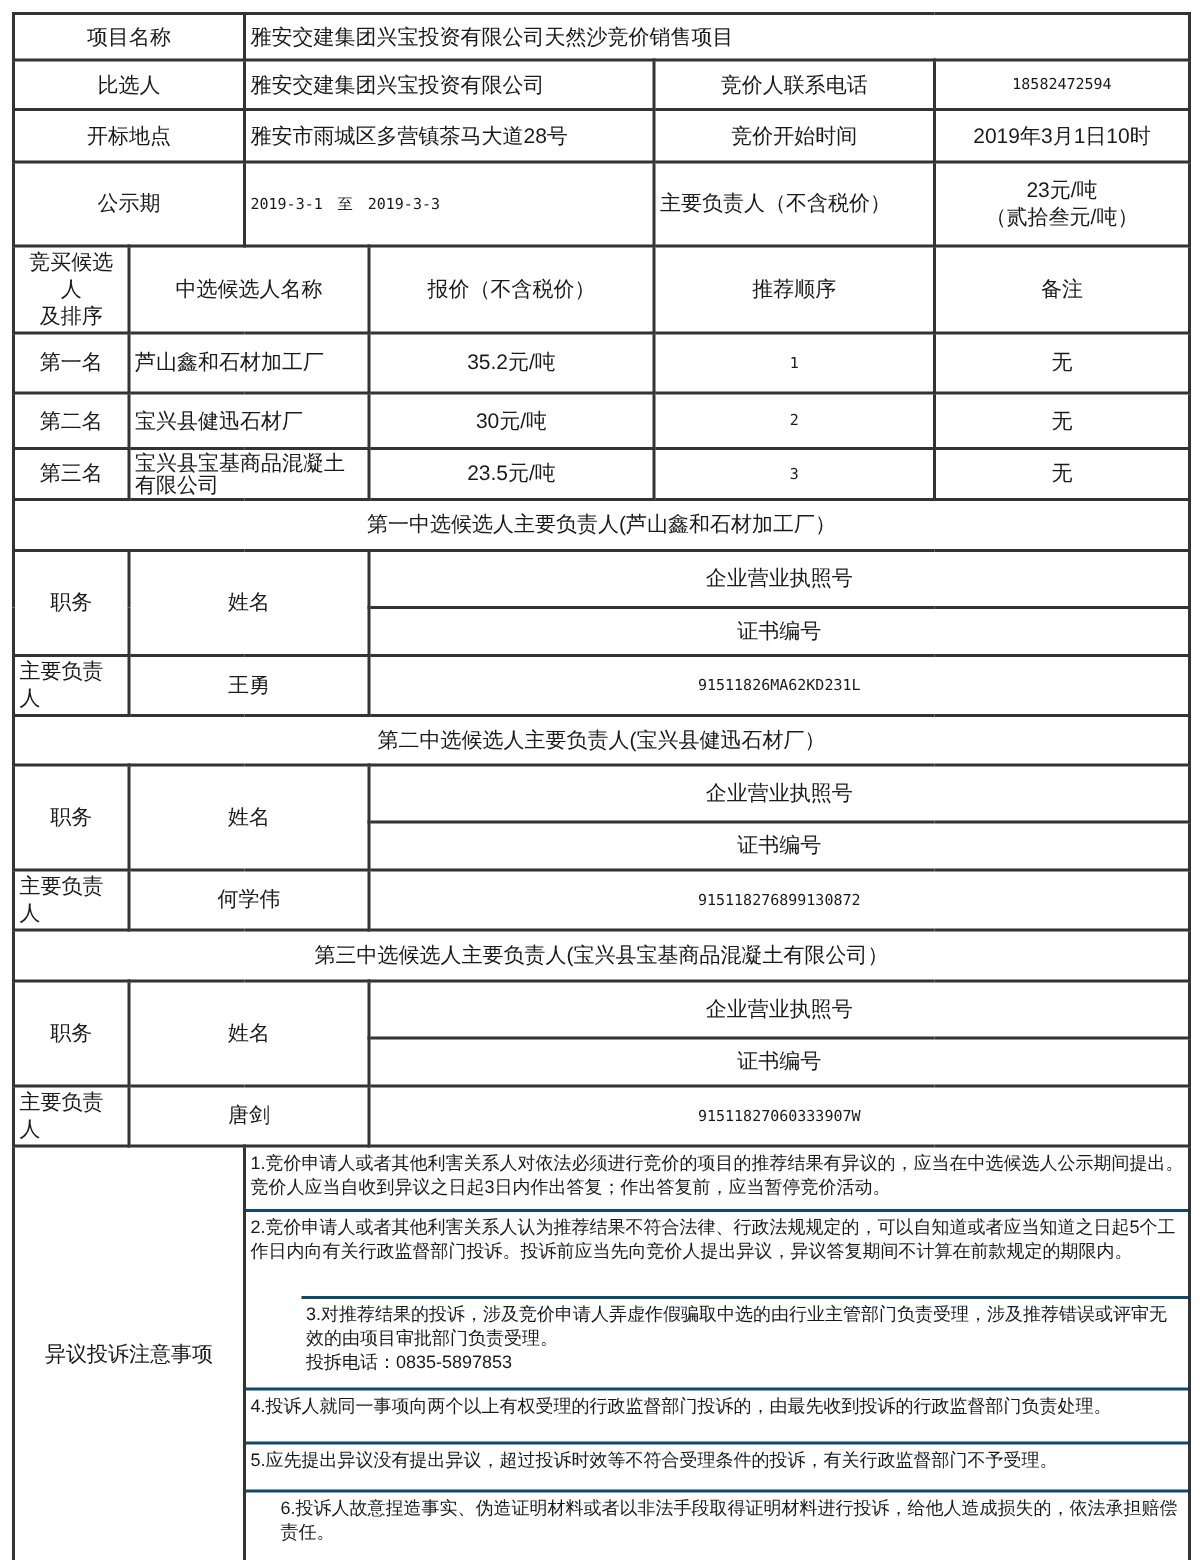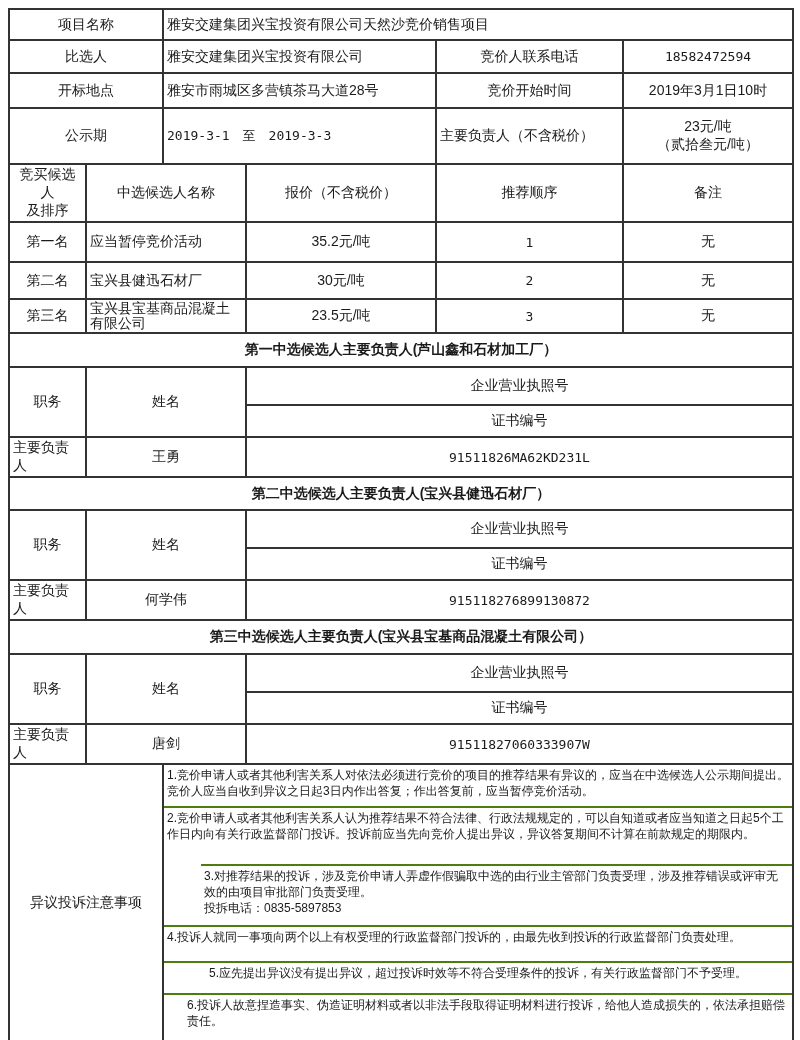--- a/index.html
+++ b/index.html
@@ -20,38 +20,38 @@
   table.main td{
     border:2px solid #333333;
     padding:1px 3px;
     overflow:hidden;
     vertical-align:middle;
     word-break:break-all;
   }
   .c{text-align:center;margin-top:12px;}
   .l{text-align:left;}
   .pre{white-space:pre-line;}
-  .mono{font-family:"DejaVu Sans Mono","Liberation Mono",monospace;font-size:13px;}
-  .title-row td{text-align:center;font-weight:bold;}
+  .mono{font-family:"DejaVu Sans Mono","Liberation Mono",monospace;font-size:10px;}
+  .title-row td{text-align:center;}
   .notice-cell{padding:0 !important;vertical-align:top !important;}
   .notice-item{
     box-sizing:border-box;
     padding:2px 3px 0 3px;
     font-size:12px;
     line-height:16px;
     overflow:hidden;
     white-space:pre-line;
     word-break:break-all;
   }
-  .notice-item + .notice-item{border-top:2px solid #4d7c0f;}
+  .notice-item + .notice-item{border-top:2px solid #0c4a6e;}
   .ni-1{height:41px;}
   .ni-2{height:58px;}
   .ni-3{height:61px;margin-left:37px;}
   .ni-4{height:36px;}
-  .ni-5{height:32px;text-align:center;}
+  .ni-5{height:32px;}
   .ni-6{height:38px;padding-left:23px;}
 </style>
 </head>
 <body>
 
 <div class="doc">
 <table class="main">
   <colgroup>
     <col style="width:77px">
         <col style="width:77px">
@@ -95,21 +95,21 @@
     <td class="c pre">竞买候选人
 及排序</td>
     <td colspan="2" class="c">中选候选人名称</td>
     <td class="c">报价（不含税价）</td>
     <td class="c">推荐顺序</td>
     <td class="c">备注</td>
   </tr>
 
   <tr style="height:40px">
     <td class="c">第一名</td>
-    <td colspan="2" class="l">应当暂停竞价活动</td>
+    <td colspan="2" class="l">芦山鑫和石材加工厂</td>
     <td class="c">35.2元/吨</td>
     <td class="c mono">1</td>
     <td class="c">无</td>
   </tr>
   <tr style="height:37px">
     <td class="c">第二名</td>
     <td colspan="2" class="l">宝兴县健迅石材厂</td>
     <td class="c">30元/吨</td>
     <td class="c mono">2</td>
     <td class="c">无</td>

